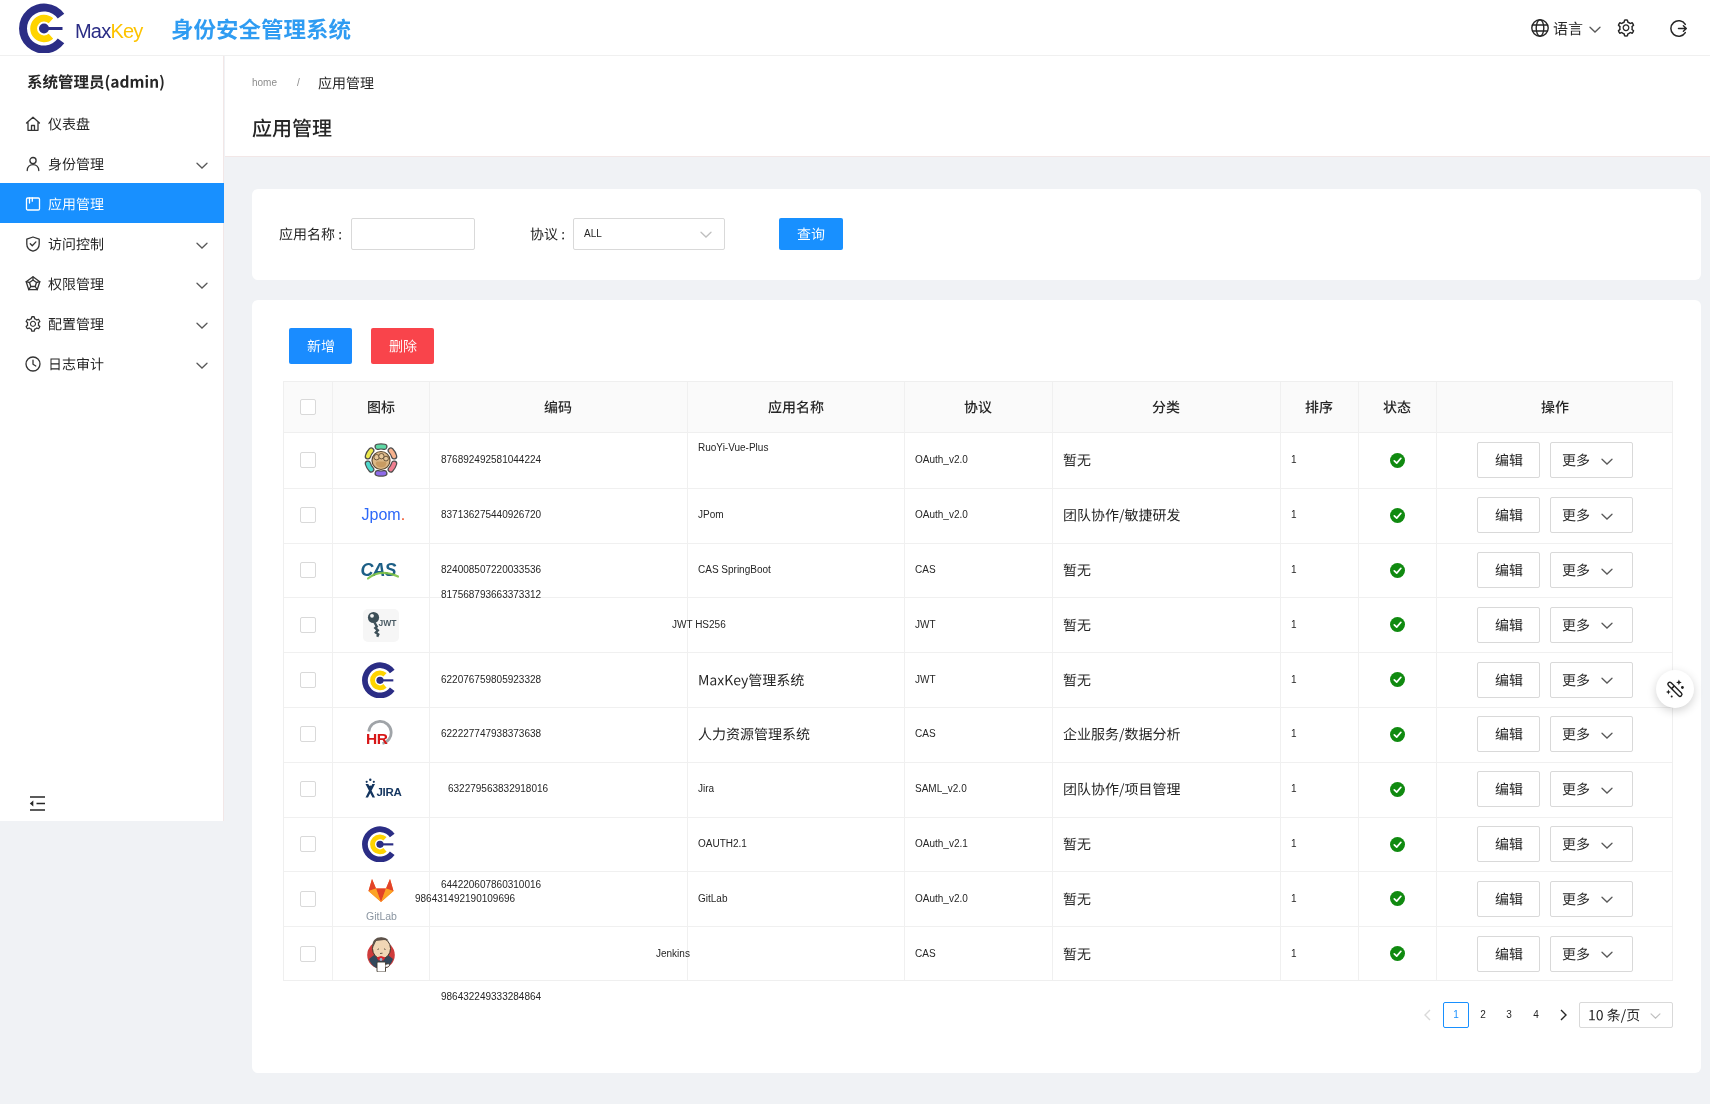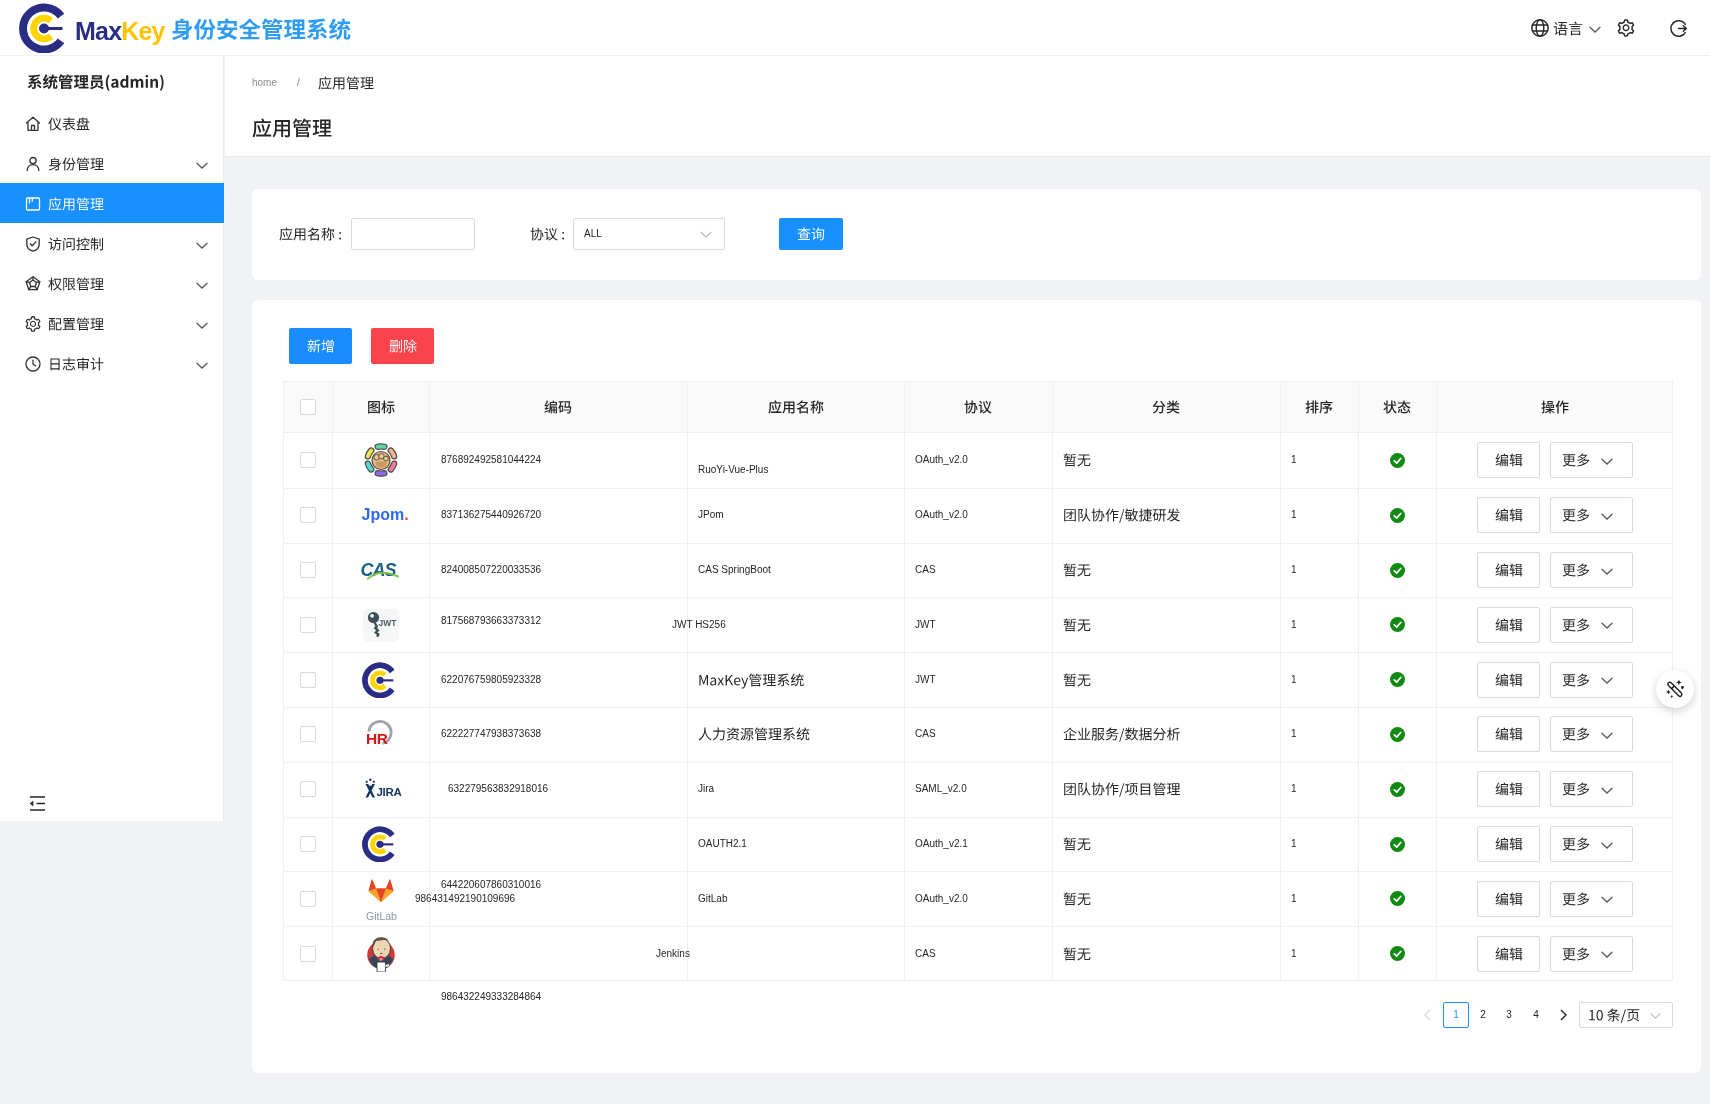--- a/index.html
+++ b/index.html
@@ -21,21 +21,21 @@
 <path d="M68.4 71.4 A27.5 27.5 0 1 1 68.4 30.6 L59.4 40.6 A14 14 0 1 0 59.4 61.4 Z" fill="#ffd400"></path>
 <circle cx="50" cy="51" r="10" fill="#2b2d85"></circle>
 <rect x="50" y="48" width="37" height="6" fill="#2b2d85"></rect>
 </g>
     </defs>
   </svg>
 <div class="abs" style="left:0;top:0;width:1710px;height:56px;background:#fff;border-bottom:1px solid #f0f0f0"></div>
 <svg class="abs" style="left:19px;top:3px" width="50" height="50" viewBox="0 0 100 100">
     <use href="#g-maxkey"></use>
   </svg>
-<div class="txt" style="left:75px;top:17px;font-size:25px;line-height:28px;font-weight:bold;letter-spacing:-0.8px"><span style="color:#2b2d85">Max</span><span style="color:#fdc300">Key</span></div>
+<div class="txt" style="left:75px;top:17px;font-size:20px;line-height:28px;font-weight:normal;letter-spacing:-0.8px"><span style="color:#2b2d85">Max</span><span style="color:#fdc300">Key</span></div>
 <svg style="position:absolute;left:171.0px;top:18.25px;overflow:visible" width="181" height="23" viewBox="0 -19.80 181 23">
     <path d="M15.1 -11.5V-10.1H7.1V-11.5ZM15.1 -13.4H7.1V-14.7H15.1ZM15.1 -8.2V-7.1L14.6 -6.7H7.1V-8.2ZM1.6 -6.7V-4.4H11.4C8.4 -2.5 4.8 -1 1 -0C1.5 0.5 2.3 1.6 2.6 2.2C7.2 0.8 11.5 -1.2 15.1 -4V-1.3C15.1 -0.9 14.9 -0.7 14.5 -0.7C14 -0.7 12.5 -0.7 11 -0.8C11.4 -0 11.8 1.2 11.9 1.9C14.1 1.9 15.5 1.9 16.5 1.4C17.4 1 17.7 0.2 17.7 -1.2V-6.3C19.1 -7.7 20.4 -9.2 21.5 -10.9L19.2 -12C18.7 -11.3 18.2 -10.6 17.7 -9.9V-17H12C12.4 -17.6 12.7 -18.2 13 -18.8L9.9 -19.2C9.7 -18.5 9.4 -17.7 9.2 -17H4.5V-6.7Z M27.8 -19C26.7 -15.8 24.8 -12.6 22.9 -10.6C23.3 -9.9 24.1 -8.4 24.3 -7.8C24.8 -8.2 25.2 -8.8 25.6 -9.3V2H28.3V-13.6C29.1 -15.1 29.8 -16.7 30.4 -18.2ZM40 -18.7 37.6 -18.2C38.2 -14.9 39.2 -12.5 40.7 -10.6H32.5C34 -12.6 35.2 -15.2 35.9 -17.9L33.3 -18.5C32.5 -15.2 30.9 -12.3 28.7 -10.6C29.2 -10 30 -8.7 30.3 -8.1C30.7 -8.5 31.2 -8.9 31.6 -9.4V-8.1H33.6C33.3 -4.1 32 -1.4 29 0.1C29.5 0.5 30.4 1.6 30.8 2.1C34.2 0.1 35.8 -3.1 36.3 -8.1H39.3C39.1 -3.3 38.9 -1.3 38.5 -0.9C38.2 -0.6 38 -0.5 37.7 -0.5C37.3 -0.5 36.5 -0.5 35.5 -0.6C36 0 36.2 1.1 36.3 1.8C37.4 1.9 38.4 1.9 39 1.8C39.7 1.7 40.3 1.4 40.8 0.8C41.5 -0.1 41.7 -2.6 42 -9.2C42.3 -8.9 42.6 -8.6 42.9 -8.3C43.3 -9.2 44 -10.1 44.7 -10.6C42.2 -12.5 40.9 -14.7 40 -18.7Z M53.8 -18.5C54 -18 54.3 -17.3 54.6 -16.7H46.8V-11.6H49.5V-14.2H62.9V-11.6H65.8V-16.7H57.8C57.5 -17.5 57 -18.4 56.6 -19.2ZM59.1 -7.8C58.5 -6.5 57.8 -5.5 56.8 -4.5C55.6 -5 54.3 -5.5 53.1 -5.9C53.5 -6.5 53.9 -7.1 54.3 -7.8ZM48.8 -4.7C50.5 -4.2 52.4 -3.5 54.2 -2.7C52.1 -1.6 49.5 -0.9 46.4 -0.5C46.9 0.1 47.7 1.3 48 2C51.7 1.3 54.7 0.3 57.2 -1.4C59.9 -0.2 62.3 1 63.9 2.1L66.1 -0.2C64.5 -1.2 62.1 -2.4 59.5 -3.5C60.6 -4.7 61.5 -6.1 62.2 -7.8H66.2V-10.4H55.8C56.2 -11.3 56.6 -12.2 57 -13.1L54 -13.7C53.6 -12.6 53 -11.5 52.4 -10.4H46.3V-7.8H51C50.3 -6.7 49.6 -5.7 49 -4.8Z M78.3 -19.3C76 -15.8 71.9 -12.9 67.9 -11.2C68.5 -10.6 69.3 -9.7 69.7 -9C70.4 -9.3 71.1 -9.7 71.9 -10.1V-8.6H77.3V-6H72.2V-3.6H77.3V-0.9H69.2V1.5H88.4V-0.9H80.2V-3.6H85.5V-6H80.2V-8.6H85.7V-10C86.4 -9.6 87.1 -9.2 87.9 -8.8C88.2 -9.6 89 -10.6 89.7 -11.2C86.1 -12.7 83 -14.7 80.3 -17.6L80.7 -18.2ZM73.2 -11C75.2 -12.3 77.1 -13.9 78.7 -15.7C80.5 -13.8 82.3 -12.3 84.2 -11Z M94.4 -9.9V2H97.1V1.4H106.7V2H109.3V-3.8H97.1V-4.8H108.2V-9.9ZM106.7 -0.6H97.1V-1.8H106.7ZM99.5 -14.1C99.7 -13.7 99.9 -13.3 100.1 -12.8H91.7V-8.9H94.3V-10.8H108.2V-8.9H111V-12.8H102.8C102.6 -13.4 102.2 -14.1 101.9 -14.6ZM97.1 -7.9H105.5V-6.8H97.1ZM93.6 -19.3C93 -17.4 91.9 -15.5 90.6 -14.2C91.3 -13.9 92.4 -13.4 93 -13C93.6 -13.7 94.3 -14.6 94.8 -15.7H95.6C96.2 -14.8 96.8 -13.9 97 -13.2L99.3 -14C99.1 -14.5 98.8 -15.1 98.3 -15.7H101.1V-17.5H95.8C95.9 -17.9 96.1 -18.4 96.3 -18.8ZM103.3 -19.3C102.9 -17.7 102.1 -16.1 101 -15C101.6 -14.8 102.8 -14.2 103.3 -13.8C103.7 -14.4 104.2 -15 104.5 -15.7H105.4C106.1 -14.8 106.8 -13.8 107.1 -13.1L109.3 -14.2C109.1 -14.6 108.7 -15.1 108.3 -15.7H111.4V-17.5H105.4C105.6 -17.9 105.8 -18.4 105.9 -18.8Z M124.1 -11.9H126.4V-9.9H124.1ZM128.7 -11.9H130.9V-9.9H128.7ZM124.1 -15.9H126.4V-14H124.1ZM128.7 -15.9H130.9V-14H128.7ZM119.9 -1.1V1.3H134.4V-1.1H128.9V-3.3H133.7V-5.7H128.9V-7.6H133.4V-18.2H121.6V-7.6H126.1V-5.7H121.5V-3.3H126.1V-1.1ZM113 -2.8 113.6 -0C115.8 -0.7 118.5 -1.6 121 -2.5L120.6 -5.1L118.4 -4.4V-8.9H120.4V-11.3H118.4V-15.3H120.8V-17.8H113.3V-15.3H115.8V-11.3H113.5V-8.9H115.8V-3.6Z M140.4 -4.9C139.4 -3.4 137.6 -1.9 135.9 -1C136.5 -0.6 137.7 0.3 138.2 0.8C139.9 -0.3 141.9 -2.2 143.2 -3.9ZM148.9 -3.6C150.7 -2.2 152.9 -0.4 153.9 0.8L156.3 -0.8C155.1 -2 152.9 -3.8 151.1 -5ZM149.4 -9.9C149.8 -9.5 150.3 -9 150.7 -8.6L144 -8.1C146.9 -9.6 149.8 -11.4 152.4 -13.5L150.5 -15.2C149.5 -14.4 148.4 -13.5 147.3 -12.8L142.8 -12.6C144.1 -13.5 145.4 -14.6 146.6 -15.7C149.5 -16 152.3 -16.4 154.6 -17L152.7 -19.2C148.9 -18.3 142.6 -17.7 137.1 -17.5C137.3 -16.9 137.7 -15.8 137.7 -15.1C139.4 -15.2 141.1 -15.3 142.8 -15.4C141.7 -14.3 140.5 -13.5 140 -13.2C139.3 -12.7 138.8 -12.4 138.3 -12.3C138.6 -11.6 138.9 -10.5 139.1 -10C139.6 -10.2 140.3 -10.3 143.8 -10.6C142.4 -9.7 141.1 -9 140.5 -8.7C139.1 -8 138.2 -7.6 137.3 -7.5C137.6 -6.8 137.9 -5.6 138.1 -5.1C138.8 -5.4 139.8 -5.6 145 -6V-1C145 -0.7 144.9 -0.7 144.5 -0.7C144.1 -0.7 142.7 -0.7 141.6 -0.7C142 0 142.4 1.1 142.6 1.9C144.2 1.9 145.5 1.9 146.5 1.5C147.5 1.1 147.7 0.4 147.7 -0.9V-6.2L152.4 -6.6C153 -5.8 153.4 -5.1 153.8 -4.5L155.9 -5.8C155 -7.3 153.2 -9.4 151.5 -11Z M172.8 -7.8V-1.4C172.8 0.9 173.3 1.6 175.3 1.6C175.7 1.6 176.5 1.6 176.9 1.6C178.6 1.6 179.2 0.6 179.4 -2.9C178.7 -3.1 177.6 -3.5 177.1 -4C177.1 -1.1 177 -0.6 176.6 -0.6C176.4 -0.6 176 -0.6 175.8 -0.6C175.5 -0.6 175.5 -0.7 175.5 -1.4V-7.8ZM168.6 -7.7C168.4 -3.9 168.1 -1.5 164.7 -0.1C165.3 0.4 166 1.5 166.3 2.1C170.5 0.2 171 -3 171.2 -7.7ZM158.3 -1.5 158.9 1.1C161.1 0.3 163.8 -0.8 166.4 -1.8L165.9 -4.1C163.1 -3.1 160.2 -2.1 158.3 -1.5ZM170.6 -18.6C170.9 -17.8 171.2 -16.9 171.4 -16.2H166.4V-13.8H170C169 -12.5 167.9 -11.1 167.5 -10.7C167 -10.3 166.4 -10.1 165.9 -10C166.1 -9.4 166.6 -8 166.7 -7.4C167.4 -7.7 168.5 -7.9 176.2 -8.7C176.5 -8.1 176.8 -7.5 177 -7.1L179.3 -8.3C178.7 -9.7 177.2 -11.8 176 -13.4L173.9 -12.3C174.3 -11.9 174.7 -11.3 175 -10.8L170.6 -10.4C171.4 -11.4 172.3 -12.6 173.1 -13.8H179V-16.2H172.8L174.2 -16.6C174 -17.3 173.5 -18.4 173.1 -19.2ZM158.9 -9.3C159.2 -9.5 159.7 -9.6 161.5 -9.8C160.8 -8.8 160.2 -8.1 159.9 -7.8C159.2 -6.9 158.7 -6.4 158.1 -6.3C158.4 -5.6 158.9 -4.3 159 -3.8C159.6 -4.2 160.5 -4.5 165.9 -5.7C165.8 -6.3 165.8 -7.4 165.9 -8.1L162.8 -7.5C164.2 -9.2 165.6 -11.2 166.7 -13.2L164.3 -14.6C163.9 -13.8 163.5 -13 163.1 -12.3L161.4 -12.2C162.7 -13.9 163.9 -16.1 164.7 -18.1L162 -19.3C161.2 -16.8 159.8 -14 159.3 -13.3C158.8 -12.6 158.4 -12.1 157.9 -12C158.2 -11.2 158.7 -9.9 158.9 -9.3Z" fill="#2f9cf2"></path>
   </svg>
 <svg class="abs" style="left:1530px;top:18px" width="20" height="20" viewBox="0 0 20 20" fill="none" stroke="#262626" stroke-width="1.4">
 <circle cx="10" cy="10" r="8.2"></circle>
     <ellipse cx="10" cy="10" rx="3.8" ry="8.2"></ellipse>
 <path d="M2.2 7 H17.8 M2.2 13 H17.8"></path>
   </svg>
 <svg style="position:absolute;left:1553.0px;top:20.50px;overflow:visible" width="31" height="15" viewBox="0 -13.20 31 15">
     <path d="M1.5 -11.5C2.3 -10.8 3.3 -9.8 3.7 -9.2L4.5 -10C4 -10.6 3 -11.5 2.2 -12.2ZM5.9 -9.4V-8.4H7.8C7.6 -7.6 7.5 -6.9 7.3 -6.3H4.8V-5.3H14.4V-6.3H12.6C12.7 -7.3 12.8 -8.4 12.9 -9.3L12.1 -9.4L11.9 -9.4H9.2L9.5 -11.1H13.9V-12.1H5.3V-11.1H8.4L8 -9.4ZM8.5 -6.3 8.9 -8.4H11.7C11.7 -7.8 11.6 -7 11.5 -6.3ZM6 -4.1V1.2H7.1V0.6H12.2V1.2H13.3V-4.1ZM7.1 -0.4V-3.1H12.2V-0.4ZM2.8 0.8C3 0.5 3.4 0.2 5.9 -1.6C5.8 -1.8 5.7 -2.2 5.6 -2.5L3.8 -1.3V-7.9H0.7V-6.8H2.8V-1.4C2.8 -0.8 2.4 -0.4 2.2 -0.3C2.4 -0 2.7 0.5 2.8 0.8Z M18 -5.9V-5H27V-5.9ZM18 -8.1V-7.2H27V-8.1ZM17.9 -3.5V1.2H19V0.6H26.1V1.1H27.2V-3.5ZM19 -0.4V-2.6H26.1V-0.4ZM21.2 -12.3C21.7 -11.7 22.2 -10.9 22.5 -10.3H15.8V-9.4H29.3V-10.3H23.2L23.8 -10.5C23.5 -11.1 22.9 -12 22.3 -12.6Z" fill="#262626"></path>
@@ -214,42 +214,42 @@
     <path d="M8.2 27.4 A13.6 13.6 0 0 1 4.9 21.7" stroke="#4fd8cd" stroke-width="4" fill="none" stroke-linecap="round"></path>
     <path d="M4.9 14.3 A13.6 13.6 0 0 1 8.2 8.6" stroke="#4d4d4d" stroke-width="6.4" fill="none" stroke-linecap="round"></path>
     <path d="M4.9 14.3 A13.6 13.6 0 0 1 8.2 8.6" stroke="#ede94d" stroke-width="4" fill="none" stroke-linecap="round"></path>
     <circle cx="18" cy="18.5" r="9" fill="#dcb887" stroke="#5c4a32" stroke-width="1.2"></circle>
     <circle cx="13.6" cy="15.2" r="2.7" fill="#e6c79a" stroke="#5c4a32" stroke-width="0.9"></circle>
     <circle cx="18.4" cy="14.2" r="2.7" fill="#e6c79a" stroke="#5c4a32" stroke-width="0.9"></circle>
     <circle cx="23" cy="16.6" r="2.4" fill="#e6c79a" stroke="#5c4a32" stroke-width="0.9"></circle>
     <path d="M12.6 21 A5.6 5.6 0 0 0 23.6 21 L22 19.5 H14 Z" fill="#c89b62" stroke="none"></path>
   </svg>
 <div class="txt" style="left:441px;top:450.4px">876892492581044224</div>
-<div class="txt" style="left:698px;top:460px">RuoYi-Vue-Plus</div>
+<div class="txt" style="left:698px;top:438px">RuoYi-Vue-Plus</div>
 <div class="txt" style="left:915px;top:450.4px">OAuth_v2.0</div>
 <svg style="position:absolute;left:1063.0px;top:453.40px;overflow:visible" width="29" height="14" viewBox="0 -12.32 29 14">
     <use href="#t-zanwu" fill="#262626"></use>
   </svg>
 <div class="txt" style="left:1291px;top:450.4px">1</div>
 <svg class="abs" style="left:1389.5px;top:452.9px" width="15" height="15" viewBox="0 0 15 15">
     <use href="#g-check"></use>
   </svg>
 <div class="abs" style="left:1477px;top:442.4px;width:63px;height:36px;background:#fff;border:1px solid #d9d9d9;border-radius:2px"></div>
 <svg style="position:absolute;left:1494.5px;top:453.40px;overflow:visible" width="29" height="14" viewBox="0 -12.32 29 14">
     <use href="#t-bianji" fill="#262626"></use>
   </svg>
 <div class="abs" style="left:1550px;top:442.4px;width:83px;height:36px;background:#fff;border:1px solid #d9d9d9;border-radius:2px"></div>
 <svg style="position:absolute;left:1562.0px;top:453.40px;overflow:visible" width="29" height="14" viewBox="0 -12.32 29 14">
     <use href="#t-gengduo" fill="#262626"></use>
   </svg>
 <svg class="abs" style="left:1601px;top:456.9px" width="12" height="9" viewBox="0 0 12 9" stroke="#595959">
     <use href="#g-chevd"></use>
   </svg>
 <div class="abs" style="left:300px;top:507px;width:16px;height:16px;background:#fff;border:1px solid #d9d9d9;border-radius:2px"></div>
-<div class="txt" style="left:361.5px;top:504.20000000000005px;font-size:16px;line-height:22px;font-weight:bold;color:#2d68f8">Jpom<span style="color:#f04e23">.</span></div>
+<div class="txt" style="left:361.5px;top:504.20000000000005px;font-size:16px;line-height:22px;font-weight:normal;color:#2d68f8">Jpom<span style="color:#f04e23">.</span></div>
 <div class="txt" style="left:441px;top:505.2px">837136275440926720</div>
 <div class="txt" style="left:698px;top:505.2px">JPom</div>
 <div class="txt" style="left:915px;top:505.2px">OAuth_v2.0</div>
 <svg style="position:absolute;left:1063.0px;top:508.20px;overflow:visible" width="119" height="14" viewBox="0 -12.32 119 14">
     <path d="M1.2 -11.1V1.1H2.3V0.5H11.7V1.1H12.8V-11.1ZM2.3 -0.4V-10.2H11.7V-0.4ZM7.7 -9.6V-7.8H3.2V-6.9H7.4C6.2 -5.3 4.5 -3.9 3 -3.1C3.2 -2.9 3.5 -2.6 3.6 -2.4C5 -3.1 6.5 -4.3 7.7 -5.7V-2.4C7.7 -2.2 7.7 -2.2 7.5 -2.2C7.3 -2.2 6.7 -2.2 6 -2.2C6.2 -1.9 6.3 -1.5 6.4 -1.2C7.3 -1.2 7.9 -1.2 8.2 -1.4C8.6 -1.6 8.7 -1.8 8.7 -2.4V-6.9H10.9V-7.8H8.7V-9.6Z M15.4 -11.2V1.1H16.4V-10.2H18.6C18.3 -9.3 17.9 -8.1 17.4 -7.1C18.5 -6 18.8 -5 18.8 -4.2C18.8 -3.8 18.7 -3.4 18.5 -3.3C18.4 -3.2 18.2 -3.2 18 -3.1C17.8 -3.1 17.5 -3.1 17.2 -3.2C17.3 -2.9 17.4 -2.5 17.5 -2.2C17.8 -2.2 18.2 -2.2 18.5 -2.2C18.8 -2.2 19 -2.3 19.2 -2.5C19.7 -2.8 19.8 -3.4 19.8 -4.1C19.8 -5 19.6 -6 18.5 -7.2C19 -8.3 19.5 -9.6 20 -10.8L19.2 -11.2L19.1 -11.2ZM22.7 -11.7C22.7 -7 22.8 -2 18.8 0.4C19.1 0.6 19.4 0.9 19.6 1.1C21.7 -0.2 22.8 -2.3 23.3 -4.6C23.8 -2.7 24.8 -0.2 26.9 1.1C27 0.9 27.3 0.5 27.6 0.3C24.5 -1.7 23.9 -6.1 23.6 -7.5C23.8 -8.9 23.8 -10.3 23.8 -11.7Z M33.4 -6.6C33.2 -5.3 32.7 -4 32.1 -3.1C32.3 -3 32.7 -2.7 32.9 -2.5C33.5 -3.5 34 -5 34.4 -6.5ZM39.7 -6.4C40.1 -5.1 40.5 -3.4 40.6 -2.4L41.6 -2.7C41.5 -3.6 41 -5.3 40.6 -6.6ZM30.2 -11.8V-8.5H28.7V-7.5H30.2V1.1H31.3V-7.5H32.8V-8.5H31.3V-11.8ZM35.7 -11.6V-9.1V-9.1H33.2V-8.1H35.7C35.6 -5.4 35 -2.1 31.9 0.4C32.2 0.6 32.5 0.9 32.7 1.1C36 -1.6 36.6 -5.1 36.7 -8.1H38.6C38.5 -2.6 38.3 -0.7 38 -0.2C37.8 -0 37.7 0 37.4 0C37.1 0 36.4 0 35.6 -0.1C35.8 0.2 35.9 0.6 35.9 1C36.7 1 37.4 1 37.8 1C38.3 0.9 38.6 0.8 38.9 0.4C39.4 -0.2 39.5 -2.3 39.6 -8.6C39.6 -8.7 39.6 -9.1 39.6 -9.1H36.7V-9.1V-11.6Z M49.4 -11.6C48.7 -9.5 47.5 -7.5 46.3 -6.2C46.5 -6 46.9 -5.7 47.1 -5.5C47.8 -6.3 48.5 -7.3 49.1 -8.4H50V1.1H51.1V-2.3H55.3V-3.3H51.1V-5.4H55.1V-6.4H51.1V-8.4H55.5V-9.4H49.6C49.9 -10 50.1 -10.7 50.4 -11.3ZM46 -11.7C45.2 -9.6 43.9 -7.5 42.5 -6.1C42.7 -5.9 43 -5.3 43.1 -5.1C43.6 -5.6 44.1 -6.1 44.5 -6.7V1.1H45.6V-8.4C46.1 -9.3 46.6 -10.4 47 -11.4Z M56.2 2.5H57.1L61.3 -11.1H60.4Z M64.7 -6.7C65.1 -6.2 65.6 -5.5 65.7 -5.1L66.4 -5.4C66.2 -5.9 65.8 -6.6 65.3 -7ZM63.8 -11.8C63.4 -10.2 62.7 -8.6 61.9 -7.5C62.1 -7.4 62.5 -7.1 62.7 -6.9C62.9 -7.2 63.1 -7.4 63.3 -7.7C63.2 -6.9 63.1 -6 63 -5.1H62V-4.2H63C62.8 -3 62.7 -1.9 62.6 -1.1H66.9C66.8 -0.5 66.7 -0.2 66.6 -0.1C66.5 0.1 66.4 0.1 66.2 0.1C65.9 0.1 65.4 0.1 64.8 0.1C64.9 0.3 65 0.7 65.1 1C65.6 1 66.2 1.1 66.6 1C67 1 67.2 0.8 67.5 0.5C67.6 0.3 67.8 -0.2 67.9 -1.1H69.1V-2H68C68 -2.6 68.1 -3.3 68.1 -4.2H69.2V-5.1H68.1L68.2 -7.5C68.2 -7.6 68.2 -8 68.2 -8H63.4C63.6 -8.4 63.8 -8.8 64 -9.2H69V-10.2H64.4C64.5 -10.6 64.7 -11.1 64.8 -11.6ZM64.5 -3.7C65 -3.2 65.5 -2.5 65.7 -2H63.7L63.9 -4.2H67.1C67.1 -3.3 67.1 -2.6 67 -2H65.7L66.4 -2.3C66.2 -2.8 65.7 -3.6 65.2 -4ZM67.2 -5.1H64L64.2 -7.1H67.3ZM70.5 -8.1H73.1C72.8 -6.3 72.4 -4.8 71.8 -3.5C71.2 -4.8 70.8 -6.4 70.5 -8.1ZM70.4 -11.8C70 -9.5 69.4 -7.3 68.3 -5.8C68.6 -5.7 69 -5.3 69.1 -5.2C69.4 -5.5 69.7 -6 69.9 -6.5C70.2 -5 70.7 -3.6 71.2 -2.4C70.5 -1.3 69.6 -0.4 68.3 0.3C68.5 0.5 68.9 0.9 69 1.1C70.1 0.4 71 -0.4 71.8 -1.5C72.4 -0.4 73.3 0.5 74.3 1.1C74.5 0.9 74.8 0.5 75 0.3C73.9 -0.3 73.1 -1.3 72.4 -2.4C73.2 -4 73.7 -5.8 74.1 -8.1H74.8V-9.1H70.8C71 -9.9 71.2 -10.7 71.4 -11.6Z M81.3 -3.7C81 -1.9 80.5 -0.4 79.4 0.6C79.6 0.7 80 1 80.2 1.2C80.8 0.6 81.3 -0.2 81.6 -1.1C82.6 0.6 84.1 1 86.3 1H88.7C88.7 0.7 88.9 0.3 89 0.1C88.5 0.1 86.6 0.1 86.3 0.1C85.8 0.1 85.4 0.1 85 0V-1.9H88.2V-2.7H85V-4H88V-6H89V-6.8H88V-8.7H85V-9.6H88.7V-10.5H85V-11.8H84V-10.5H80.5V-9.6H84V-8.7H81.1V-7.9H84V-6.8H80.3V-6H84V-4.8H81.1V-4H84V-0.2C83.1 -0.5 82.4 -1.1 82 -2.2C82.1 -2.6 82.2 -3.1 82.3 -3.6ZM87.1 -6V-4.8H85V-6ZM87.1 -6.8H85V-7.9H87.1ZM77.8 -11.7V-8.9H76.1V-8H77.8V-5.1L75.9 -4.5L76.1 -3.5L77.8 -4V-0.1C77.8 0.1 77.8 0.2 77.6 0.2C77.4 0.2 76.9 0.2 76.3 0.1C76.4 0.4 76.5 0.9 76.6 1.1C77.5 1.1 78 1.1 78.3 0.9C78.7 0.8 78.8 0.5 78.8 -0.1V-4.4L80.3 -4.9L80.2 -5.8L78.8 -5.4V-8H80.3V-8.9H78.8V-11.7Z M100.3 -10V-6H98.1V-10ZM95.5 -6V-5H97C97 -3.1 96.7 -0.9 95.2 0.6C95.5 0.7 95.9 1 96.1 1.2C97.6 -0.5 98 -2.8 98 -5H100.3V1.1H101.3V-5H102.9V-6H101.3V-10H102.6V-11H95.9V-10H97.1V-6ZM90.2 -11V-10H92C91.6 -7.9 90.9 -5.9 89.9 -4.6C90.1 -4.3 90.3 -3.7 90.4 -3.5C90.7 -3.8 90.9 -4.2 91.2 -4.6V0.5H92V-0.6H94.9V-6.7H92.1C92.4 -7.7 92.7 -8.9 92.9 -10H95.1V-11ZM92 -5.8H94V-1.6H92Z M112.9 -11.1C113.5 -10.4 114.3 -9.5 114.7 -9L115.5 -9.6C115.1 -10.1 114.3 -10.9 113.7 -11.6ZM105.5 -7.3C105.6 -7.5 106.1 -7.6 107 -7.6H109C108 -4.6 106.5 -2.4 103.9 -0.8C104.2 -0.6 104.6 -0.2 104.7 0C106.5 -1.1 107.8 -2.5 108.8 -4.3C109.4 -3.2 110.1 -2.3 110.9 -1.5C109.7 -0.7 108.3 -0.1 106.8 0.3C107 0.5 107.3 0.9 107.4 1.1C109 0.7 110.5 0.1 111.7 -0.9C113 0.1 114.5 0.8 116.3 1.2C116.5 0.9 116.8 0.4 117 0.2C115.3 -0.1 113.8 -0.7 112.6 -1.5C113.8 -2.6 114.7 -4 115.3 -5.8L114.6 -6.1L114.4 -6.1H109.7C109.8 -6.5 110 -7 110.2 -7.6H116.5L116.5 -8.6H110.4C110.7 -9.5 110.9 -10.5 111 -11.6L109.8 -11.8C109.7 -10.7 109.5 -9.6 109.2 -8.6H106.7C107.1 -9.3 107.5 -10.2 107.7 -11.2L106.6 -11.4C106.4 -10.3 105.8 -9.2 105.7 -8.9C105.5 -8.6 105.3 -8.4 105.2 -8.3C105.3 -8.1 105.4 -7.5 105.5 -7.3ZM111.7 -2.2C110.8 -3 110 -3.9 109.5 -5.1H113.9C113.4 -3.9 112.6 -3 111.7 -2.2Z" fill="#262626"></path>
   </svg>
 <div class="txt" style="left:1291px;top:505.2px">1</div>
 <svg class="abs" style="left:1389.5px;top:507.7px" width="15" height="15" viewBox="0 0 15 15">
     <use href="#g-check"></use>
   </svg>
@@ -291,21 +291,21 @@
     <use href="#g-chevd"></use>
   </svg>
 <div class="abs" style="left:300px;top:617px;width:16px;height:16px;background:#fff;border:1px solid #d9d9d9;border-radius:2px"></div>
 <svg class="abs" style="left:362.5px;top:608.8px" width="36" height="33" viewBox="0 0 36 33">
     <rect x="0" y="0" width="36" height="33" rx="5" fill="#f6f6f6"></rect>
     <circle cx="10.5" cy="8.5" r="5.6" fill="#3d4f58"></circle>
     <circle cx="9" cy="6.8" r="1.9" fill="#f6f6f6"></circle>
     <path d="M11.5 13.5 L13.8 17.5 L12.3 19 L14.8 21.3 L12.8 23.6 L15.3 25.4 L14.2 27.8" stroke="#3d4f58" stroke-width="2.4" fill="none"></path>
     <text x="15.5" y="16.5" font-family="Liberation Sans,sans-serif" font-size="8.5" font-weight="bold" fill="#4a5b64">JWT</text>
   </svg>
-<div class="txt" style="left:441px;top:611px">817568793663373312</div>
+<div class="txt" style="left:441px;top:585px">817568793663373312</div>
 <div class="txt" style="left:672px;top:614.8px">JWT HS256</div>
 <div class="txt" style="left:915px;top:614.8px">JWT</div>
 <svg style="position:absolute;left:1063.0px;top:617.80px;overflow:visible" width="29" height="14" viewBox="0 -12.32 29 14">
     <use href="#t-zanwu" fill="#262626"></use>
   </svg>
 <div class="txt" style="left:1291px;top:614.8px">1</div>
 <svg class="abs" style="left:1389.5px;top:617.3px" width="15" height="15" viewBox="0 0 15 15">
     <use href="#g-check"></use>
   </svg>
 <div class="abs" style="left:1477px;top:606.8px;width:63px;height:36px;background:#fff;border:1px solid #d9d9d9;border-radius:2px"></div>

